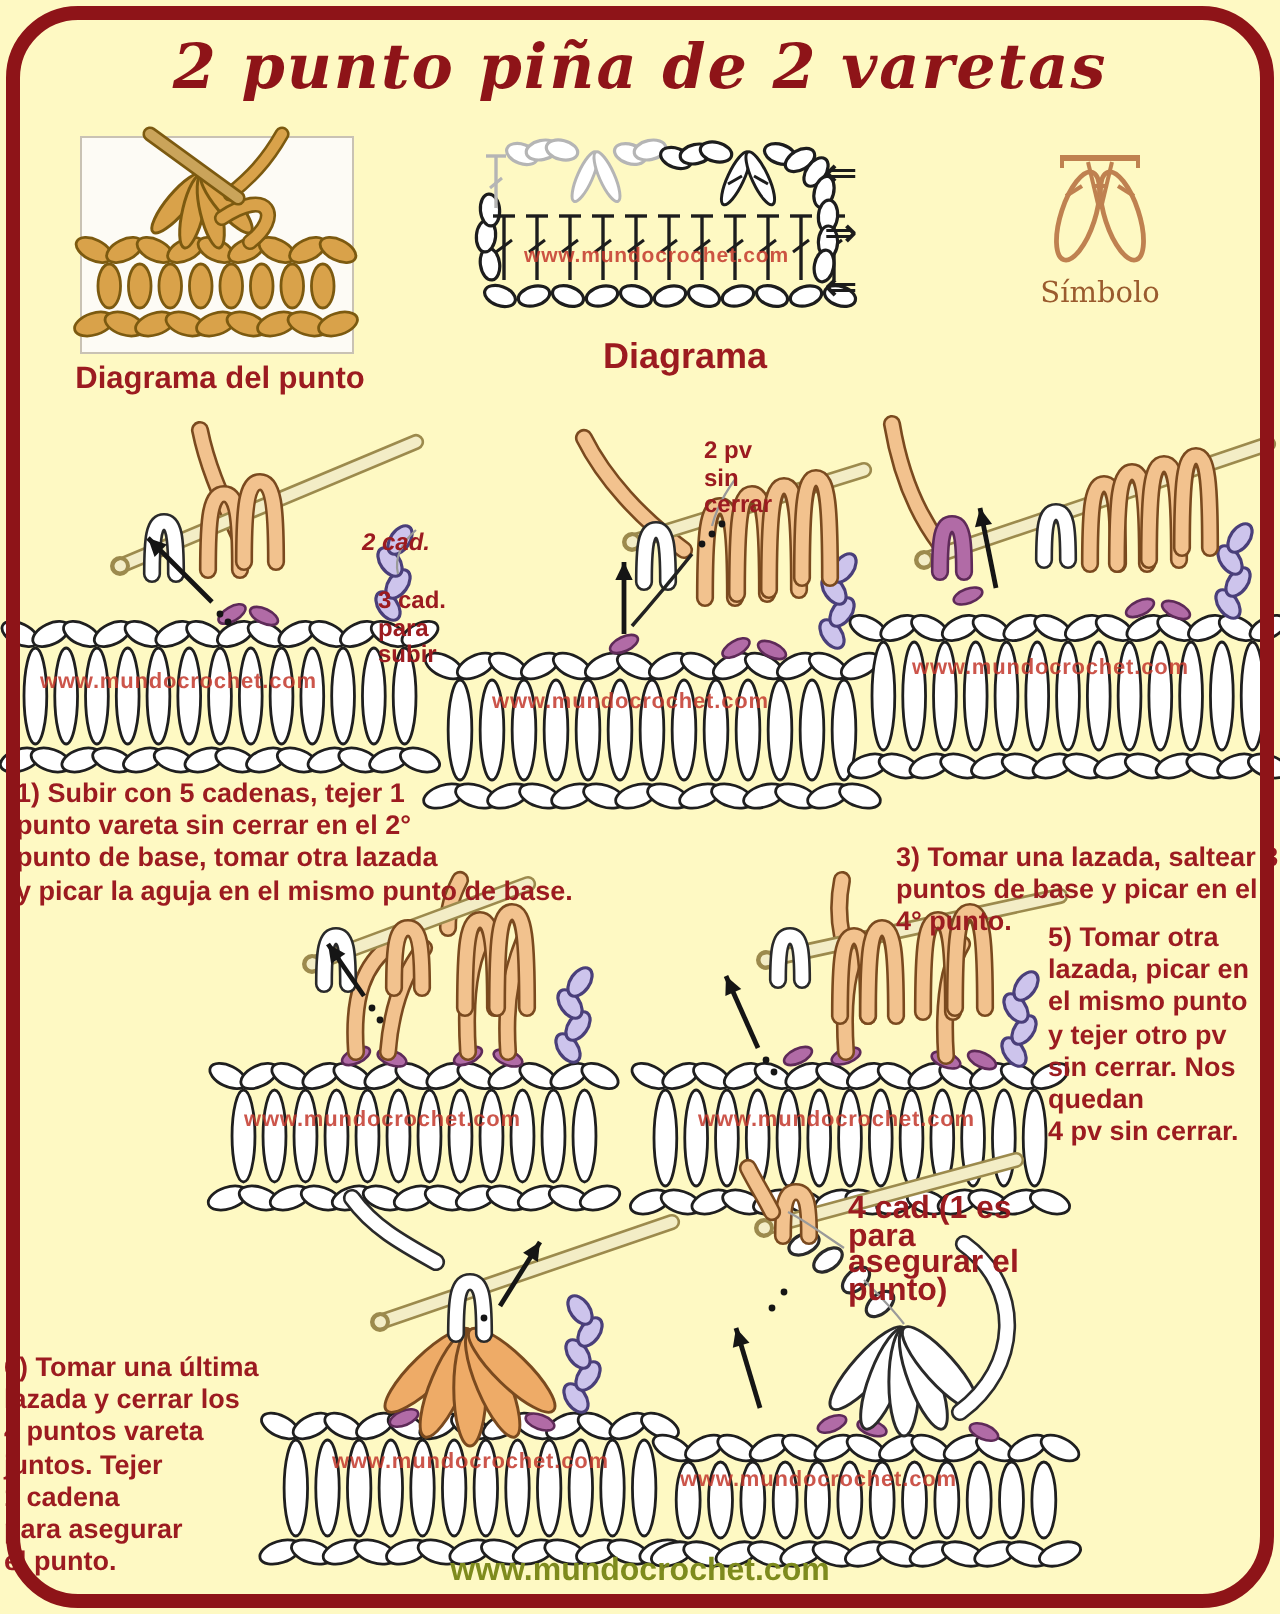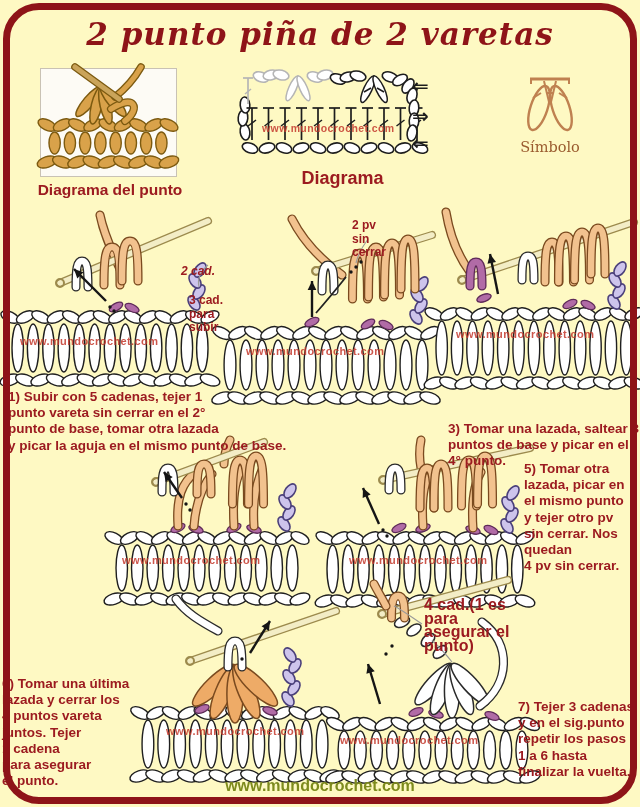--- a/index.html
+++ b/index.html
@@ -805,20 +805,15 @@
 sin cerrar. Nos
 quedan
 4 pv sin cerrar.</div>
   <div class="step-text center" style="left:2px;top:652px;width:142px;margin-top:24px;">6) Tomar una última
 lazada y cerrar los
 4 puntos vareta
 juntos. Tejer
 1 cadena
 para asegurar
 el punto.</div>
-  <div class="step-text center" style="left:518px;top:699px;width:120px;">7) Tejer 3 cadenas
-y en el sig.punto
-repetir los pasos
-1 a 6 hasta
-finalizar la vuelta.</div>
 
   <div class="footer">www.mundocrochet.com</div>
 </div>
 
 </body></html>

